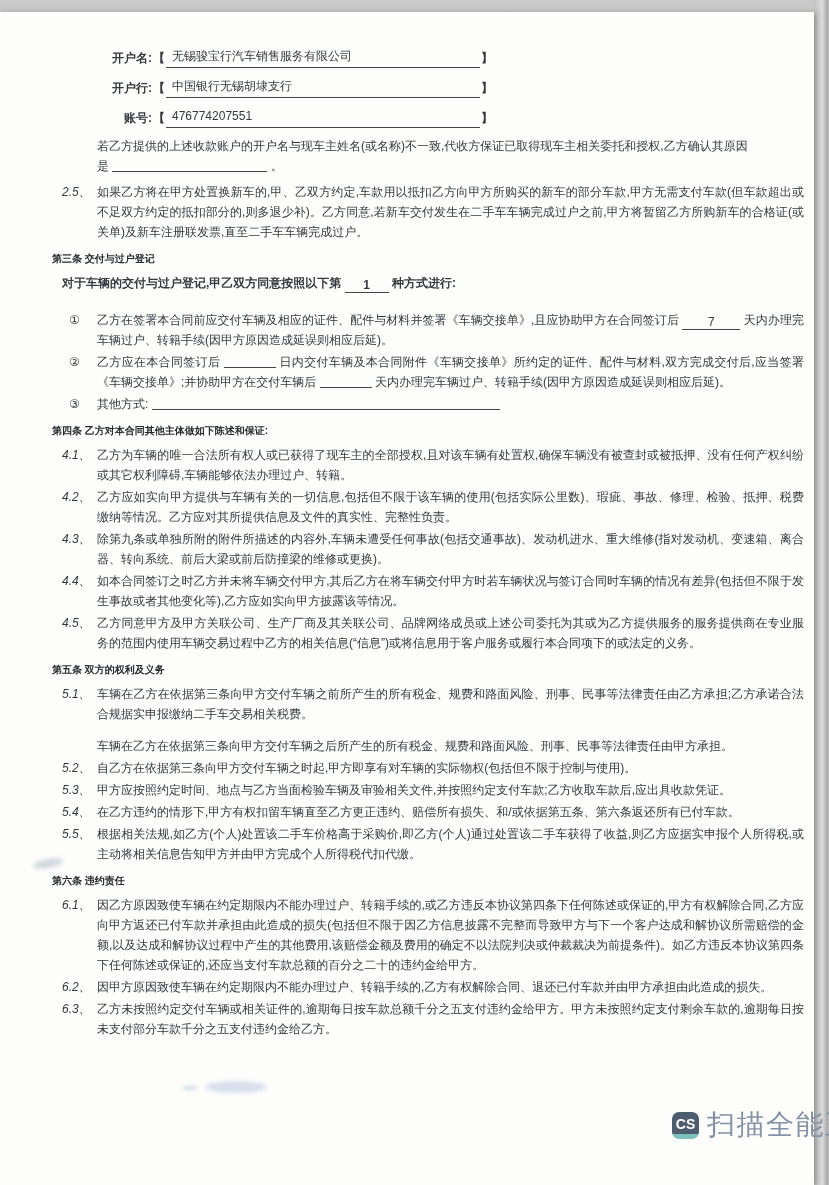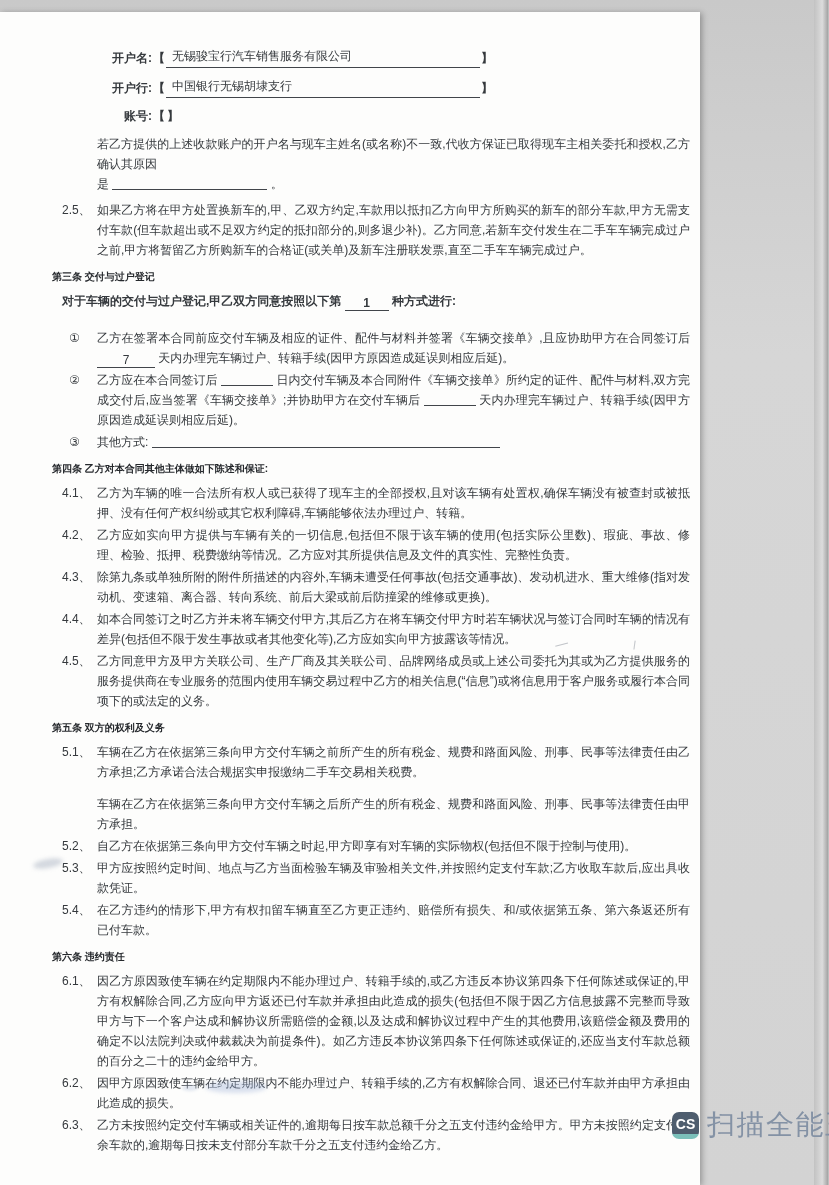--- a/index.html
+++ b/index.html
@@ -6,37 +6,37 @@
   body{
     width:829px;height:1185px;position:relative;overflow:hidden;
     background:linear-gradient(to bottom,#c9c9c9,#d6d6d6 30%,#d3d3d3);
     font-family:"Liberation Sans","DejaVu Sans",sans-serif;
   }
   .scan-edge-right{
     position:absolute;top:0;right:0;width:15px;height:100%;
     background:linear-gradient(to right,#c2c2c2,#dcdcdc 55%,#a5a5a5 92%,#d0d0d0);
   }
   .paper{
-    position:absolute;top:12px;left:0;width:700px;height:1173px;
+    position:absolute;top:12px;left:0;width:814px;height:1173px;
     background:#fdfdfc;box-shadow:2px 1px 6px rgba(0,0,0,.30);
   }
   .content{
     padding:34px 10px 0 62px;color:#35393d;font-size:12px;line-height:20px;
   }
   
   .acct-row{display:flex;align-items:flex-end;margin:0 0 8px 42px;}
   .acct-label{flex:none;width:48px;text-align:right;font-weight:bold;white-space:nowrap;}
   .bracket{font-weight:bold;padding:0 1px;}
   .acct-value{flex:none;width:306px;border-bottom:1.6px solid #41454a;padding:0 2px 1px 6px;}
   
   .note1{margin:2px 0 0 35px;text-align:justify;}
   .note2{margin:0 0 6px 35px;}
   
   .clause{display:flex;margin:0 0 2px 0;}
-  .cnum{flex:none;width:35px;white-space:nowrap;}
+  .cnum{flex:none;width:35px;white-space:nowrap;font-style:italic;}
   .cnum.circ{padding-left:7px;box-sizing:border-box;}
   .ctext{flex:1;text-align:justify;}
   .c25{margin-bottom:0;}
   .sec-title{font-size:10px;line-height:20px;font-weight:bold;color:#26292d;margin:7px 0 4px -10px;}
   .intro{font-weight:bold;margin:0 0 17px 0;}
   .item3{margin-bottom:4px;}
   
   .blank{display:inline-block;border-bottom:1.6px solid #41454a;height:14px;vertical-align:-2px;line-height:14px;}
   .b44{width:44px;text-align:center;font-weight:bold;}
   .b58{width:58px;text-align:center;}
@@ -76,20 +76,21 @@
     </div>
     <div class="acct-row">
       <span class="acct-label">开户行:</span>
       <span class="bracket">【</span>
       <span class="acct-value">中国银行无锡胡埭支行</span>
       <span class="bracket">】</span>
     </div>
     <div class="acct-row">
       <span class="acct-label">账号:</span>
       <span class="bracket">【</span>
+      <span class="acct-value">476774207551</span>
       <span class="bracket">】</span>
     </div>
 
     <div class="note1">若乙方提供的上述收款账户的开户名与现车主姓名(或名称)不一致,代收方保证已取得现车主相关委托和授权,乙方确认其原因</div>
     <div class="note2">
       <span>是</span>
       <span class="blank b155"></span>
       <span>。</span>
     </div>
 
@@ -167,20 +168,24 @@
       <span class="cnum">5.2、</span>
       <span class="ctext">自乙方在依据第三条向甲方交付车辆之时起,甲方即享有对车辆的实际物权(包括但不限于控制与使用)。</span>
     </div>
     <div class="clause">
       <span class="cnum">5.3、</span>
       <span class="ctext">甲方应按照约定时间、地点与乙方当面检验车辆及审验相关文件,并按照约定支付车款;乙方收取车款后,应出具收款凭证。</span>
     </div>
     <div class="clause">
       <span class="cnum">5.4、</span>
       <span class="ctext">在乙方违约的情形下,甲方有权扣留车辆直至乙方更正违约、赔偿所有损失、和/或依据第五条、第六条返还所有已付车款。</span>
+    </div>
+    <div class="clause">
+      <span class="cnum">5.5、</span>
+      <span class="ctext">根据相关法规,如乙方(个人)处置该二手车价格高于采购价,即乙方(个人)通过处置该二手车获得了收益,则乙方应据实申报个人所得税,或主动将相关信息告知甲方并由甲方完成个人所得税代扣代缴。</span>
     </div>
 
     <div class="sec-title">第六条 违约责任</div>
     <div class="clause">
       <span class="cnum">6.1、</span>
       <span class="ctext">因乙方原因致使车辆在约定期限内不能办理过户、转籍手续的,或乙方违反本协议第四条下任何陈述或保证的,甲方有权解除合同,乙方应向甲方返还已付车款并承担由此造成的损失(包括但不限于因乙方信息披露不完整而导致甲方与下一个客户达成和解协议所需赔偿的金额,以及达成和解协议过程中产生的其他费用,该赔偿金额及费用的确定不以法院判决或仲裁裁决为前提条件)。如乙方违反本协议第四条下任何陈述或保证的,还应当支付车款总额的百分之二十的违约金给甲方。</span>
     </div>
     <div class="clause">
       <span class="cnum">6.2、</span>
       <span class="ctext">因甲方原因致使车辆在约定期限内不能办理过户、转籍手续的,乙方有权解除合同、退还已付车款并由甲方承担由此造成的损失。</span>

